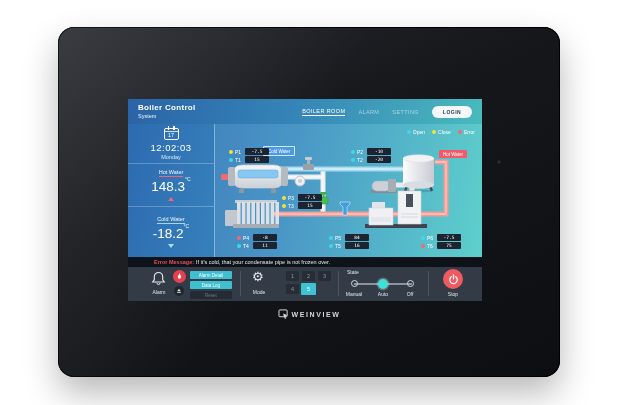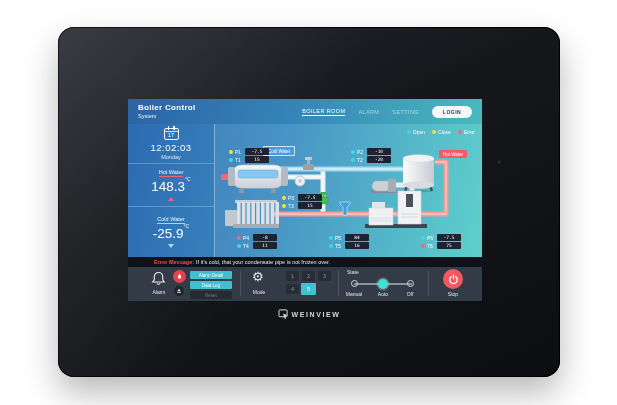--- a/index.html
+++ b/index.html
@@ -138,21 +138,21 @@
           <div class="time">12:02:03</div>
           <div class="weekday">Monday</div>
         </div>
         <div class="side-panel p-hot">
           <div class="temp-label hot">Hot Water</div>
           <div class="temp-value"><span>148.3</span><sup>°C</sup></div>
           <div class="tri-up"></div>
         </div>
         <div class="side-panel p-cold">
           <div class="temp-label cold">Cold Water</div>
-          <div class="temp-value"><span>-25.9</span><sup>°C</sup></div>
+          <div class="temp-value"><span>-18.2</span><sup>°C</sup></div>
           <div class="tri-down"></div>
         </div>
       </div>
 
       <div class="main">
         <div class="legend">
           <div class="legend-item">
             <span class="ldot" style="background:#3fd8e8"></span>
             <span>Open</span>
           </div>

